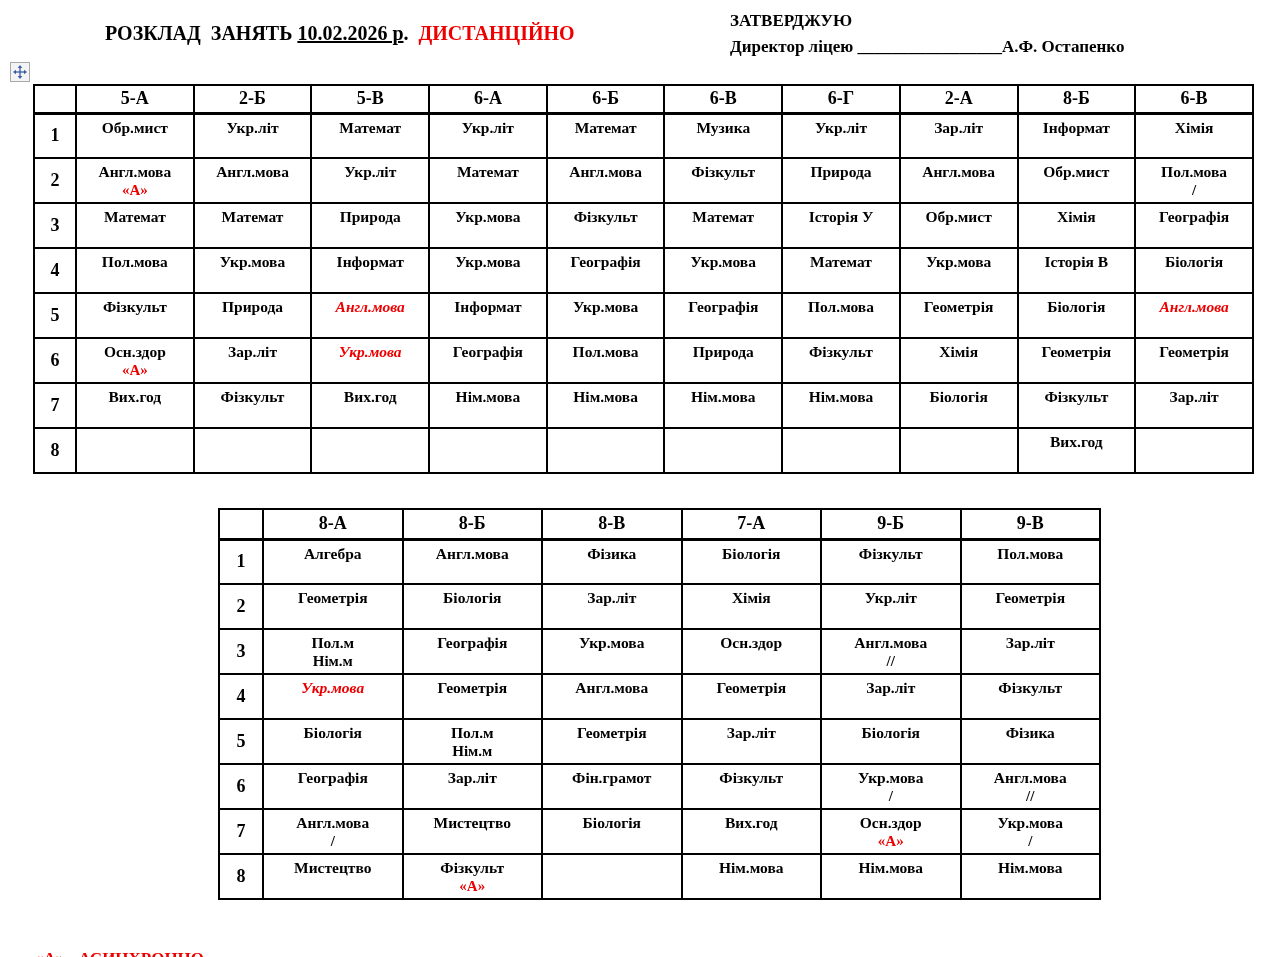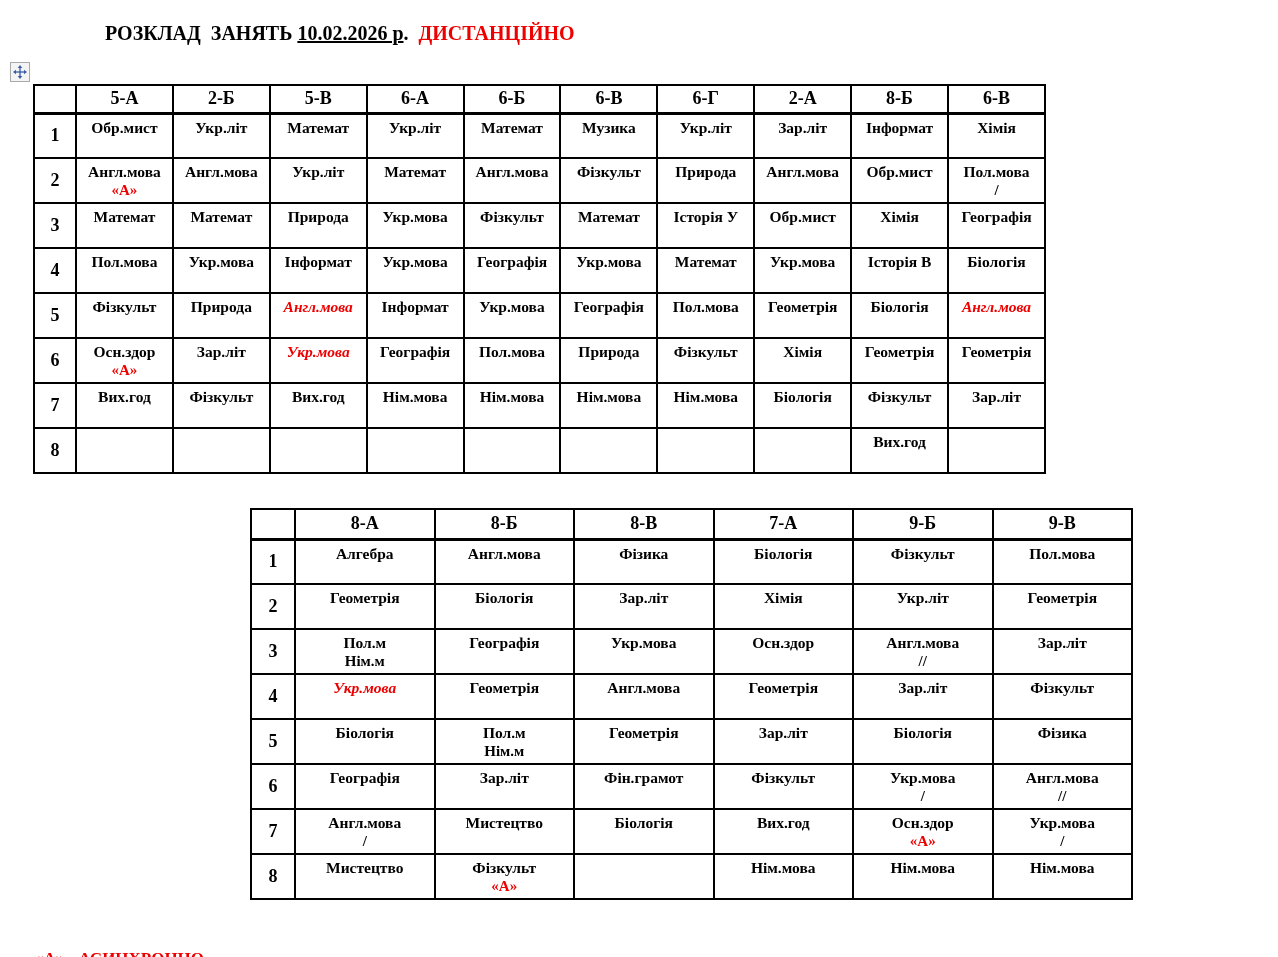--- a/index.html
+++ b/index.html
@@ -12,42 +12,46 @@
   .title .mode{color:var(--red);margin-left:10px;}
   .approve{position:absolute;left:730px;top:8px;font-size:17px;font-weight:bold;line-height:26px;}
 
   
   .handle{position:absolute;left:10px;top:62px;width:18px;height:18px;
           border:1px solid #a9a9a9;background:#f4f4f4;
           display:flex;align-items:center;justify-content:center;box-sizing:content-box;}
 
   
   table.sched{border-collapse:collapse;table-layout:fixed;position:absolute;background:#fff;}
-  .t1{left:33px;top:84px;width:1013px;}
-  .t2{left:218px;top:508px;width:883px;margin-left:32px;}
+  .t1{left:33px;top:84px;width:1221px;}
+  .t2{left:218px;top:508px;width:883px;}
   .sched th,.sched td{border:2px solid #000;text-align:center;vertical-align:top;
                       padding:1px 2px;overflow:hidden;}
   .sched thead th{vertical-align:middle;font-size:18px;font-weight:bold;border-bottom:3px solid #000;}
   .sched td.num{vertical-align:middle;font-size:18px;font-weight:bold;}
   .t1 thead tr{height:28px;}  .t1 tbody tr{height:45px;}
   .t2 thead tr{height:30px;}  .t2 tbody tr{height:45px;}
   .lesson{font-size:15.5px;font-weight:bold;line-height:19px;padding-top:2px;}
   .lesson.red-italic{color:var(--red);font-style:italic;}
   .sub{font-size:15px;font-weight:bold;line-height:18px;}
   .sub.red{color:var(--red);}
 
   .footnote{position:absolute;left:35px;top:922px;font-size:17px;font-weight:bold;color:var(--red);margin-top:27px;}
 </style>
 </head>
 <body>
 
 <div class="page" style="--red: #EE0000;">
 
   <div class="title"><span>РОЗКЛАД  ЗАНЯТЬ</span> <span class="date">10.02.2026 р</span><span>.</span><span class="mode">ДИСТАНЦІЙНО</span></div>
 
+  <div class="approve">
+    <div>ЗАТВЕРДЖУЮ</div>
+    <div><span>Директор ліцею</span> <span>_________________</span><span>А.Ф. Остапенко</span></div>
+  </div>
 
   <div class="handle">
     <svg width="14" height="14" viewBox="0 0 14 14">
       <g fill="#3a5da8">
         <rect x="6.35" y="2" width="1.3" height="10"></rect>
         <rect x="2" y="6.35" width="10" height="1.3"></rect>
         <polygon points="7,0 4.7,3 9.3,3"></polygon>
         <polygon points="7,14 4.7,11 9.3,11"></polygon>
         <polygon points="0,7 3,4.7 3,9.3"></polygon>
         <polygon points="14,7 11,4.7 11,9.3"></polygon>

